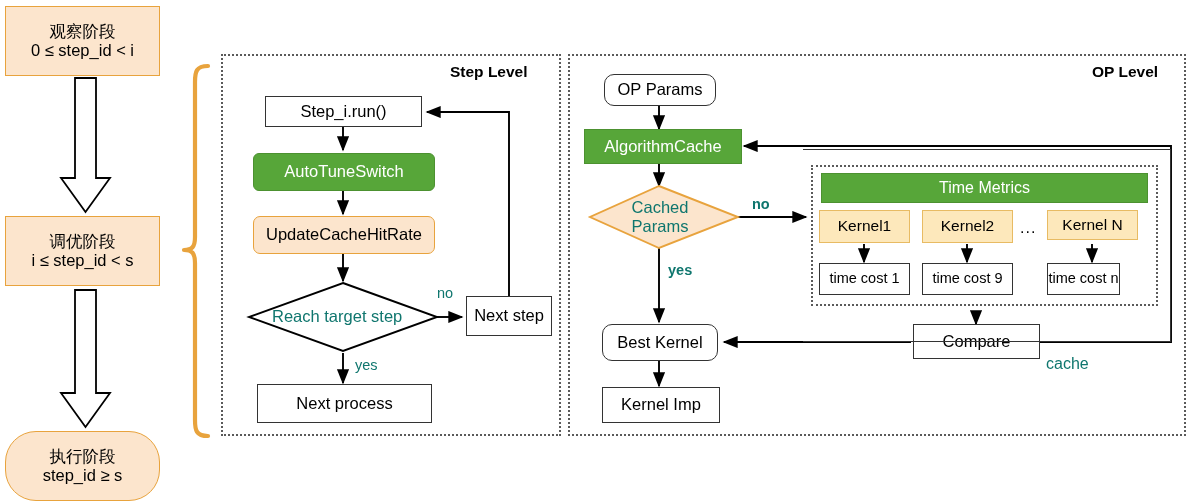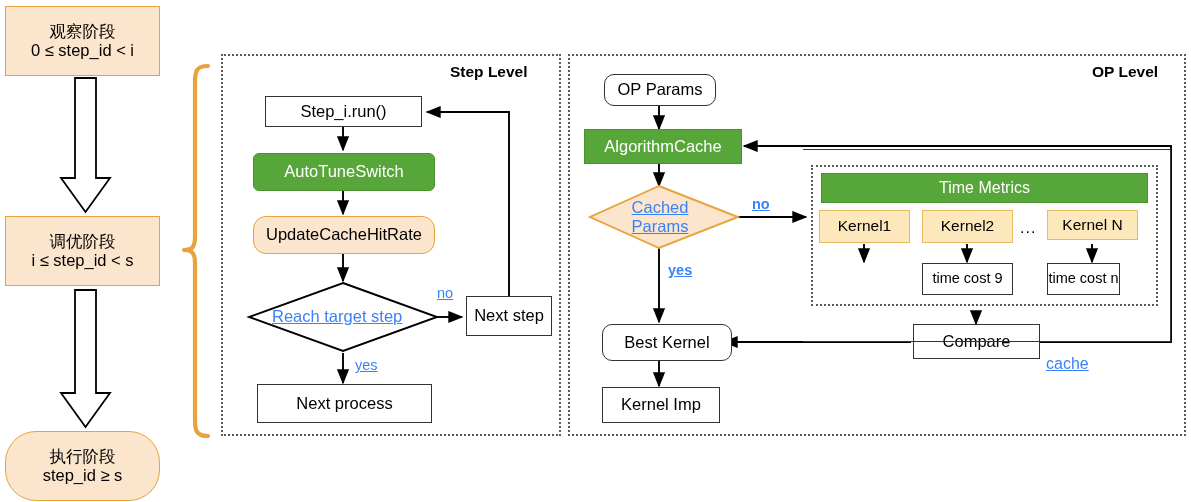--- a/index.html
+++ b/index.html
@@ -7,33 +7,33 @@
   #stage{position:relative;width:1191px;height:502px;overflow:hidden;background:#fff;}
   #svgroot{position:absolute;left:0;top:0;width:1191px;height:502px;}
 
   .node{position:absolute;box-sizing:border-box;display:flex;align-items:center;
         justify-content:center;text-align:center;line-height:1.18;}
   .peach{background:#fce5cd;border:1.6px solid #e8a33d;color:#000;}
   .green{background:#57a639;border:1.6px solid #4c9130;color:#ffffff;}
   .white{background:#ffffff;border:1.8px solid #333333;color:#000;}
   .kern{background:#fde8bb;border:1.5px solid #e8bb63;color:#000;}
   .round{border-radius:10px;}
-  .roundsm{border-radius:13px;}
+  .roundsm{border-radius:7px;}
 
   .stage-box{font-size:16.5px;}
   .stage-box .l1{display:block;}
   .stage-box .l2{display:block;}
 
   .panel{position:absolute;box-sizing:border-box;border:2px dotted #5a5a5a;background:transparent;}
   .panel-title{position:absolute;font-weight:bold;font-size:15.5px;color:#000;}
 
   .inner-dotted{position:absolute;box-sizing:border-box;border:2px dotted #5a5a5a;}
   .solid-group{position:absolute;box-sizing:border-box;border:1.8px solid #333;}
 
-  .lbl{position:absolute;font-size:14.5px;color:#3b82f6;white-space:nowrap;text-decoration:underline;}
+  .lbl{position:absolute;font-size:14.5px;color:#0f766e;white-space:nowrap;}
   .lbl.b{font-weight:bold;}
   .dots{position:absolute;font-size:16px;color:#000;letter-spacing:1px;}
 </style>
 </head>
 <body>
 
 <div id="stage">
 
   <svg id="svgroot" viewBox="0 0 1191 502">
     <defs>
@@ -137,36 +137,37 @@
   <div class="node green" style="left:584px;top:129px;width:158px;height:35px;font-size:16.5px;">AlgorithmCache</div>
 
   <div class="lbl" style="left:624px;top:198px;width:72px;text-align:center;font-size:16.5px;line-height:1.15;">
     <span>Cached</span><br>
     <span>Params</span>
   </div>
 
   <div class="lbl b" style="left:752px;top:196px;">no</div>
   <div class="lbl b" style="left:668px;top:262px;">yes</div>
 
-  <div class="node white round" style="left:602px;top:324px;width:130px;height:37px;font-size:16.5px;">Best Kernel</div>
+  <div class="node white round" style="left:602px;top:324px;width:116px;height:37px;font-size:16.5px;">Best Kernel</div>
 
   <div class="node white" style="left:602px;top:387px;width:118px;height:36px;font-size:16.5px;">Kernel Imp</div>
 
   <div class="node white" style="left:913px;top:324px;width:127px;height:35px;font-size:16.5px;">Compare</div>
 
   <div class="lbl" style="left:1046px;top:355px;font-size:16px;">cache</div>
 
   <div class="solid-group" style="left:803px;top:149px;width:368px;height:193px;border-top:1.8px solid #333;
               border-left:none;border-bottom:1.8px solid #333;border-right:1.8px solid #333;"></div>
 
   <div class="inner-dotted" style="left:811px;top:165px;width:347px;height:141px;"></div>
 
   <div class="node green" style="left:821px;top:173px;width:327px;height:30px;font-size:16px;">Time Metrics</div>
 
   <div class="node kern" style="left:819px;top:210px;width:91px;height:33px;font-size:15.5px;">Kernel1</div>
   <div class="node kern" style="left:922px;top:210px;width:91px;height:33px;font-size:15.5px;">Kernel2</div>
   <div class="dots" style="left:1020px;top:219px;">...</div>
   <div class="node kern" style="left:1047px;top:210px;width:91px;height:30px;font-size:15.5px;">Kernel N</div>
 
+  <div class="node white" style="left:819px;top:263px;width:91px;height:32px;font-size:14.5px;">time cost 1</div>
   <div class="node white" style="left:922px;top:263px;width:91px;height:32px;font-size:14.5px;">time cost 9</div>
   <div class="node white" style="left:1047px;top:263px;width:73px;height:32px;font-size:14.5px;">time cost n</div>
 
 </div>
 
 </body></html>

